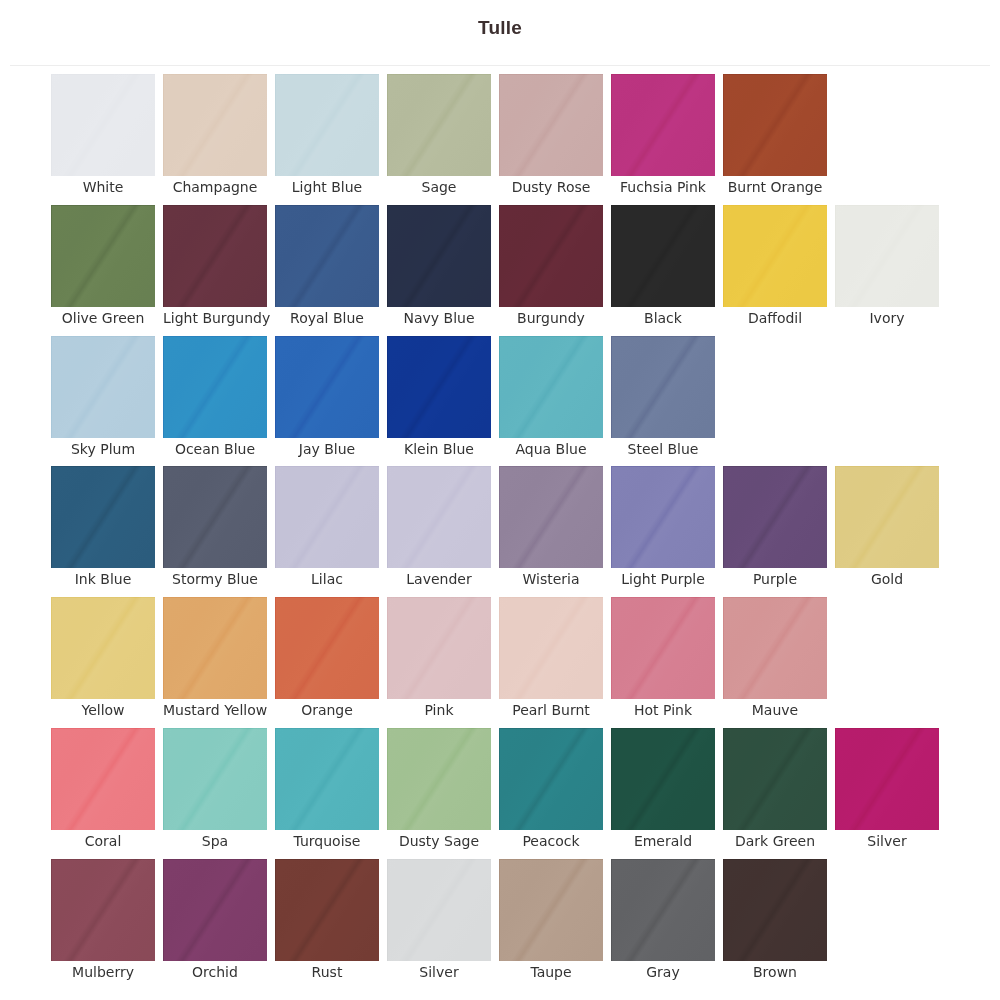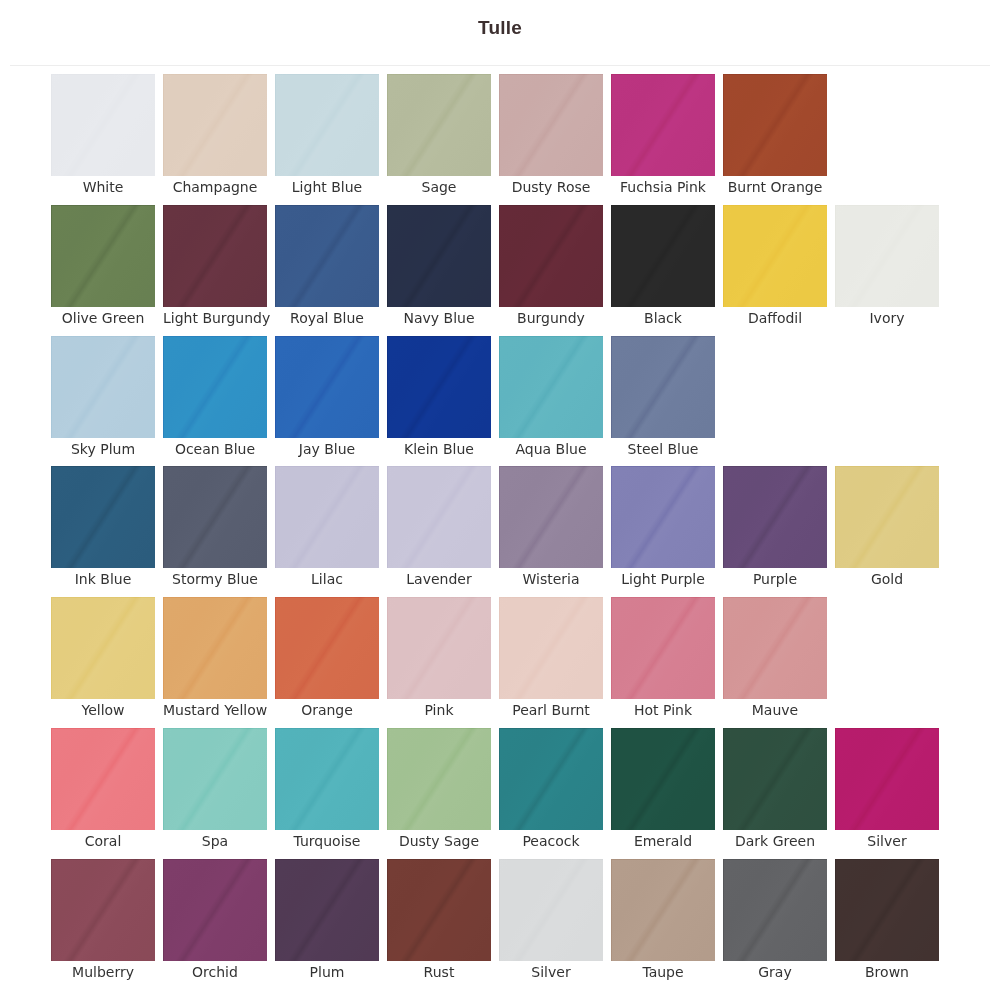--- a/index.html
+++ b/index.html
@@ -377,27 +377,20 @@
      <div class="cap">Mulberry</div>
     </div>
     <div class="cell">
      <div class="chip" style="background-color: rgb(127, 61, 106);">
             <span class="fold"></span>
             <span class="edge"></span>
           </div>
      <div class="cap">Orchid</div>
     </div>
     <div class="cell">
-     <div class="chip" style="background-color: rgb(82, 59, 86);">
-            <span class="fold"></span>
-            <span class="edge"></span>
-          </div>
-     <div class="cap">Plum</div>
-    </div>
-    <div class="cell">
      <div class="chip" style="background-color: rgb(118, 61, 53);">
             <span class="fold"></span>
             <span class="edge"></span>
           </div>
      <div class="cap">Rust</div>
     </div>
     <div class="cell">
      <div class="chip" style="background-color: rgb(218, 220, 221);">
             <span class="fold"></span>
             <span class="edge"></span>

